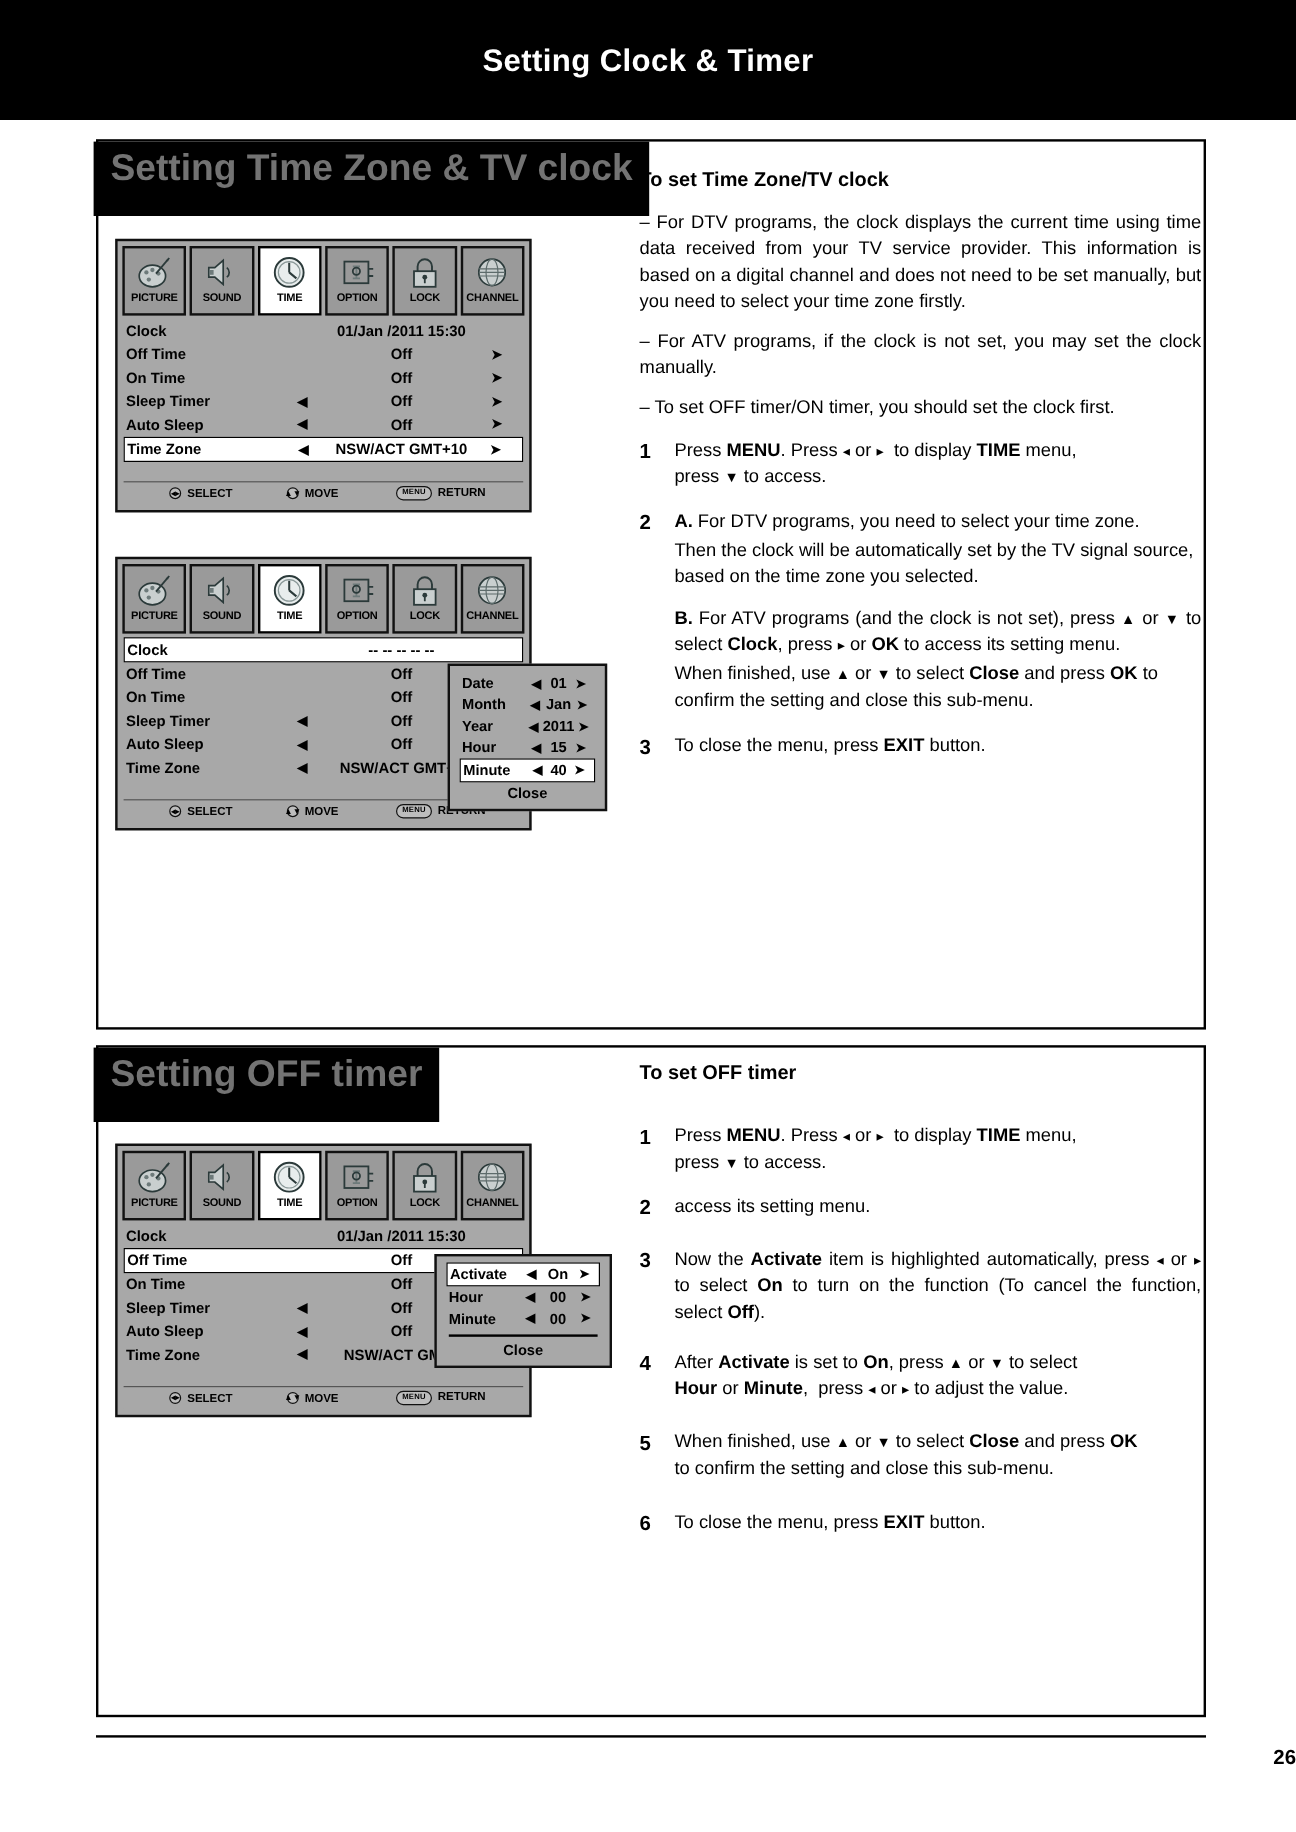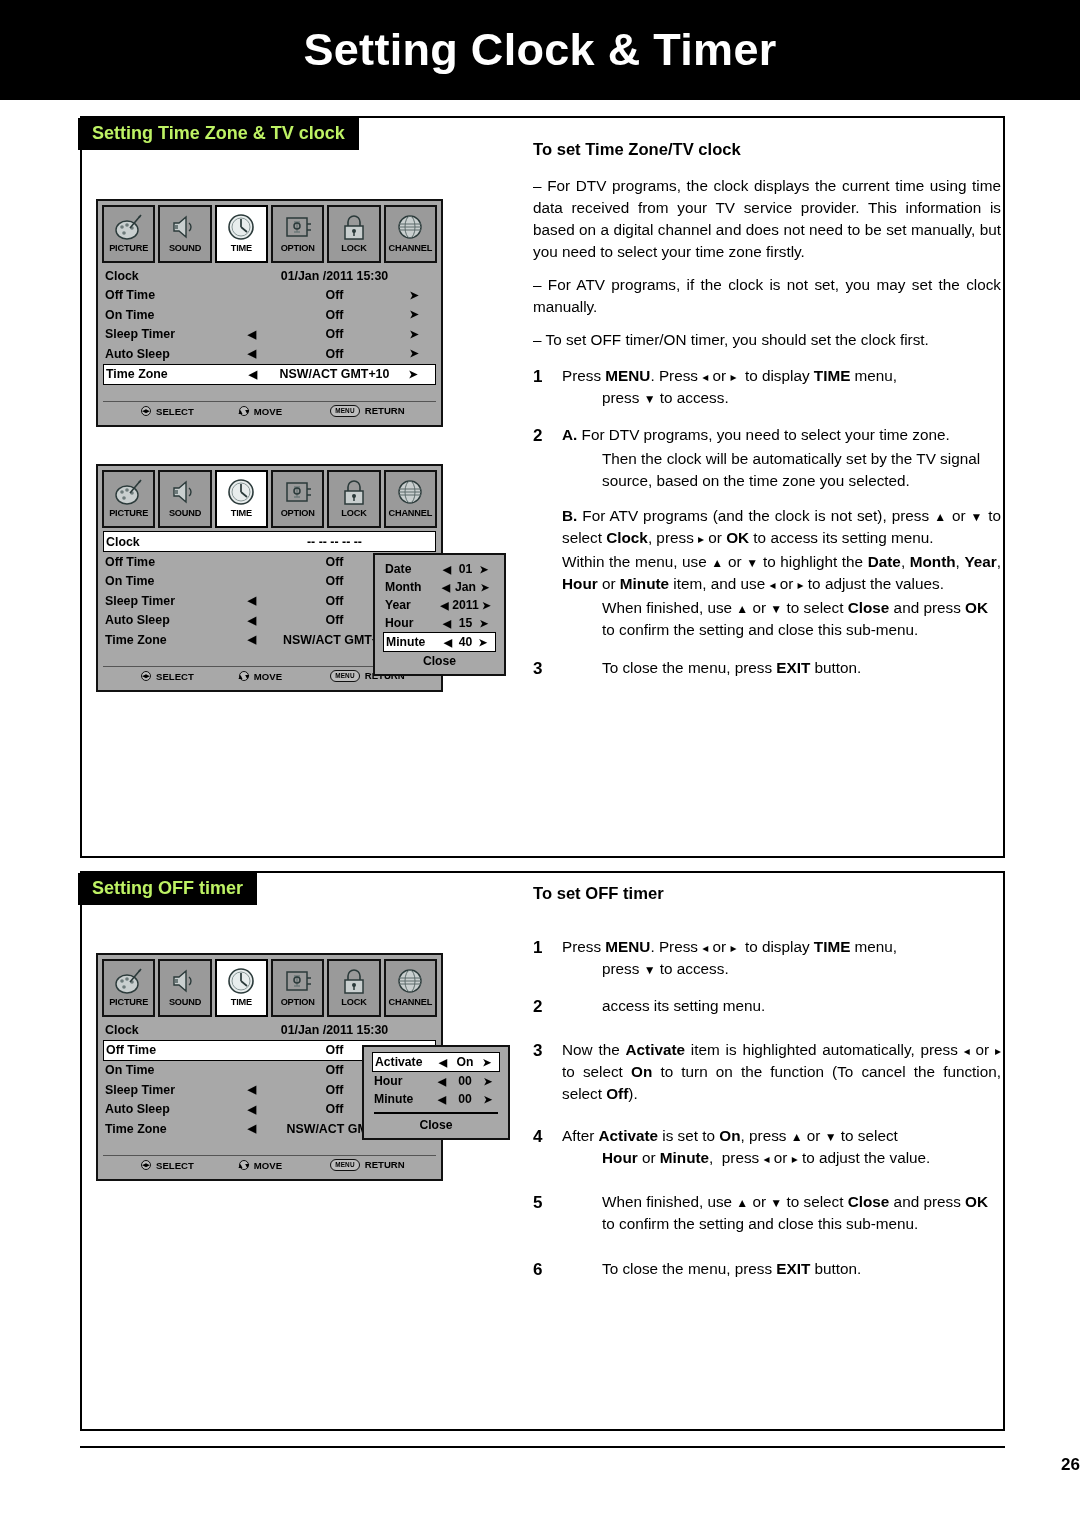--- a/index.html
+++ b/index.html
@@ -18,44 +18,44 @@
   .page-banner {
     width: 1080px;
     height: 100px;
     background: #000000;
     display: flex;
     align-items: center;
     justify-content: center;
   }
   .page-banner-title {
     color: #ffffff;
-    font-size: 45px;
+    font-size: 26px;
     font-weight: bold;
     letter-spacing: 0.3px;
     text-align: center;
   }
 
   
   .section {
     position: absolute;
     left: 80px;
     width: 925px;
     border: 2px solid #000;
     background: #fff;
   }
   #section-timezone { top: 116px; height: 742px; }
   #section-offtimer { top: 871px; height: 560px; }
 
   .section-tag {
     position: absolute;
     background: #000;
-    color: #bef264;
-    font-size: 18px;
-    font-weight: bold;
-    padding: 6px 14px 7px 14px;
+    color: #737373;
+    font-size: 31px;
+    font-weight: bold;
+    padding: 6px 14px 23px 14px;
     white-space: nowrap;
     z-index: 5;
     line-height: 1.05;
   }
   #tag-timezone { left: 78px; top: 118px; }
   #tag-offtimer { left: 78px; top: 873px; }
 
   
   .textcol {
     position: absolute;
@@ -84,21 +84,21 @@
   }
   .step-num {
     width: 29px;
     flex: 0 0 29px;
     font-weight: bold;
     font-size: 17px;
     text-align: left;
   }
   .step-body { flex: 1; }
   .step-line { text-align: justify; }
-  .step-line.last, .step-line.nojust { text-align: left; margin-left: 40px; }
+  .step-line.last, .step-line.nojust { text-align: left; }
   .step-block { margin-top: 2px; }
   b { font-weight: bold; }
   .ar { font-size: 12px; letter-spacing: 0; }
 
   
   .osd {
     position: absolute;
     background: #a8a8a8;
     border: 2px solid #111;
     font-size: 12.4px;
@@ -702,21 +702,20 @@
         <div class="step-line nojust">press <span class="ar">▼</span> to access.</div>
       </div>
     </div>
 
     <div class="step">
       <div class="step-num">2</div>
       <div class="step-body">
         <div class="step-line"><b>A.</b> For DTV programs, you need to select your time zone.</div>
         <div class="step-line step-block nojust">Then the clock will be automatically set by the TV signal source, based on the time zone you selected.</div>
         <div class="step-line step-block" style="margin-top:13px;"><b>B.</b> For ATV programs (and the clock is not set), press <span class="ar">▲</span> or <span class="ar">▼</span> to select <b>Clock</b>, press <span class="ar">▸</span> or <b>OK</b> to access its setting menu.</div>
-        <div class="step-line step-block">Within the menu, use <span class="ar">▲</span> or <span class="ar">▼</span> to highlight the <b>Date</b>, <b>Month</b>, <b>Year</b>, <b>Hour</b> or <b>Minute</b> item, and use <span class="ar">◂</span> or <span class="ar">▸</span> to adjust the values.</div>
         <div class="step-line step-block nojust">When finished, use <span class="ar">▲</span> or <span class="ar">▼</span> to select <b>Close</b> and press <b>OK</b> to confirm the setting and close this sub-menu.</div>
       </div>
     </div>
 
     <div class="step" style="margin-top:16px;">
       <div class="step-num">3</div>
       <div class="step-body">
         <div class="step-line nojust">To close the menu, press <b>EXIT</b> button.</div>
       </div>
     </div>

